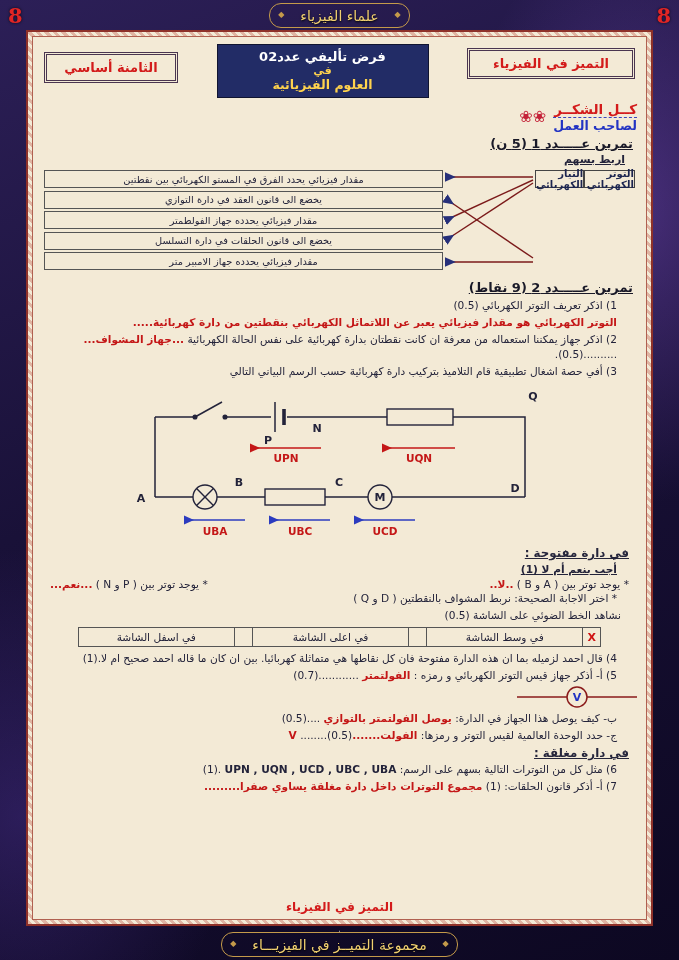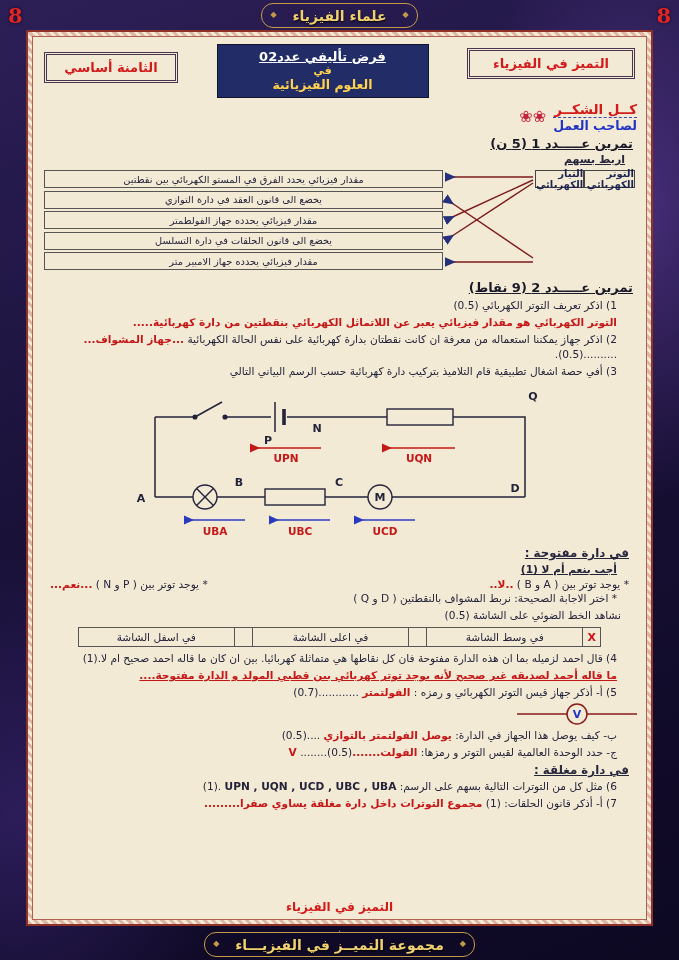--- a/index.html
+++ b/index.html
@@ -17,35 +17,35 @@
   .banner{ position:absolute; left:0; right:0; display:flex; align-items:center;
     justify-content:space-between; padding:0 8px; z-index:3; }
   .banner-top{ top:0; height:30px; }
   .banner-bottom{ bottom:0; height:32px; justify-content:center; }
   .pnum{ color:#e22525; font-family:"DejaVu Serif", serif; font-weight:bold; font-size:21px;
     text-shadow:0 0 3px rgba(0,0,0,.8); line-height:1; }
   .banner-frame{ border:1px solid #c49a4a; border-radius:12px; padding:2px 30px; position:relative; }
   .banner-frame::before,.banner-frame::after{ content:"◆"; color:#c49a4a; font-size:8px;
     position:absolute; top:50%; transform:translateY(-52%); }
   .banner-frame::before{ left:8px; } .banner-frame::after{ right:8px; }
-  .banner-title{ color:#f2d170; font-weight:bold; font-size:14px; text-shadow:0 1px 2px #000; }
+  .banner-title{ color:#f2d170; font-weight:normal; font-size:14px; text-shadow:0 1px 2px #000; }
   .paper{ position:absolute; left:26px; right:26px; top:30px; bottom:34px; padding:4px;
     border:2px solid #8e3129;
     background:repeating-linear-gradient(45deg,#e0b5a3 0 3px,#f3ead6 3px 6px); }
   .sheet{ border:1.5px solid #b06050; background:#f3ead6; height:100%; padding:5px 9px 4px;
     direction:rtl; text-align:right; color:#23233a; display:flex; flex-direction:column; overflow:hidden; }
   
   .hdr{ display:flex; justify-content:space-between; align-items:flex-start; margin:2px 2px 2px; }
   .hdr-box{ border:3px double #4a3550; color:#d31b1b; font-weight:bold; font-size:13px;
     padding:5px 10px; text-align:center; }
   .hdr-box.brand{ width:168px; margin-top:4px; }
   .hdr-box.level{ width:134px; margin-top:8px; }
   .hdr-center{ width:212px; background:#222c66; border:1px solid #101430; color:#fff;
     text-align:center; padding:4px 10px 5px; }
-  .hdr-center .t1{ font-size:13px; font-weight:bold; color:#ffffff;text-decoration:underline; }
+  .hdr-center .t1{ font-size:13px; font-weight:bold; color:#ffffff; }
   .hdr-center .t2{ font-size:11px; font-weight:bold; color:#ffd34d; }
   .hdr-center .t3{ font-size:12.5px; font-weight:bold; color:#ffd34d; }
   .thanks{ direction:ltr; display:flex; align-items:center; gap:7px; width:fit-content;
     margin:1px 0 2px 12px; }
   .roses{ color:#c42238; font-size:16px; line-height:1; }
   .th1{ color:#d31b1b; font-weight:bold; font-size:13.5px; border-bottom:1px dashed #3a45c0; }
   .th2{ color:#2334c3; font-weight:bold; font-size:12.5px; }
   
   .ex-title{ font-weight:bold; font-size:13px; text-decoration:underline; color:#191928;
     margin:1px 4px 2px; }
@@ -244,21 +244,20 @@
           <div class="opt-check"></div>
           <div class="opt-label">في اعلى الشاشة</div>
         </div>
         <div class="opt-cell">
           <div class="opt-check"></div>
           <div class="opt-label">في اسفل الشاشة</div>
         </div>
       </div>
 
       <div class="p">4) قال احمد لزميله بما ان هذه الدارة مفتوحة فان كل نقاطها هي متماثلة كهربائيا. بين ان كان ما قاله احمد صحيح ام لا.(1)</div>
-      <div class="p hand" style="text-decoration:underline;">ما قاله أحمد لصديقه غير صحيح لأنه يوجد توتر كهربائي بين قطبي المولد و الدارة مفتوحة....</div>
 
       <div class="p">
         <span>5) أ- أذكر جهاز قيس التوتر الكهربائي و رمزه :</span>
         <span class="hand">الفولتمتر</span>
         <span>............(0.7)</span>
       </div>
 
       <div class="vm-line">
         <svg viewBox="0 0 120 24" width="120" height="24">
           <line x1="0" y1="12" x2="120" y2="12" stroke="#8a1a1a" stroke-width="1.4"></line>

